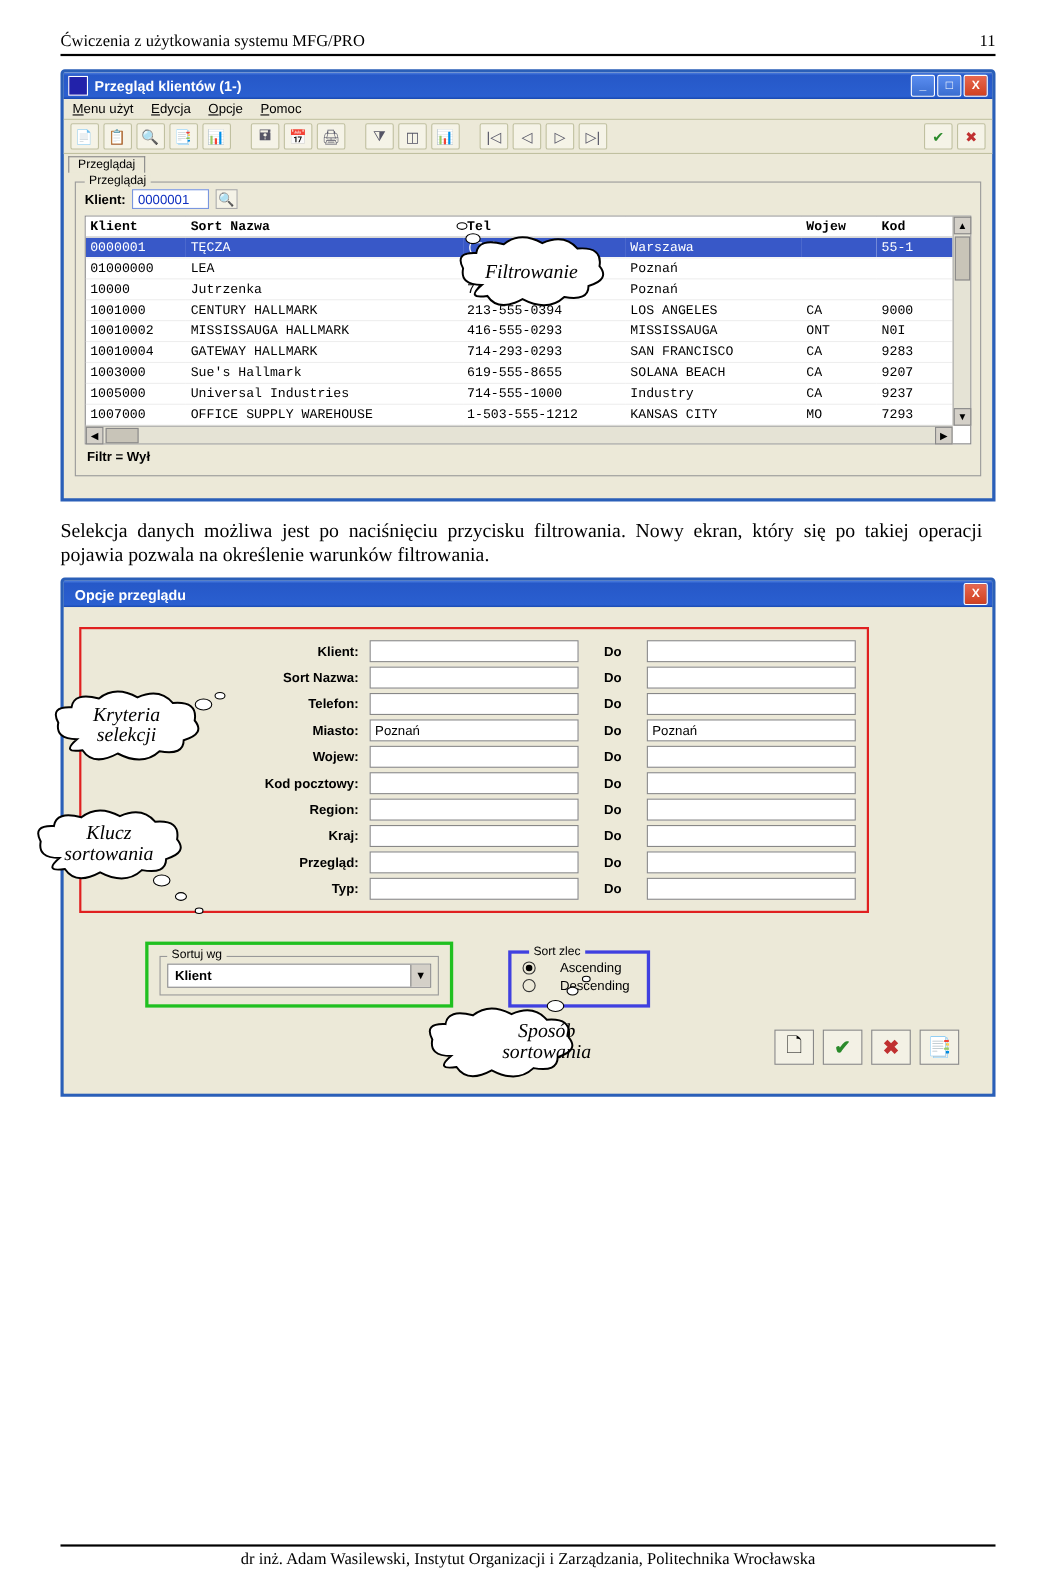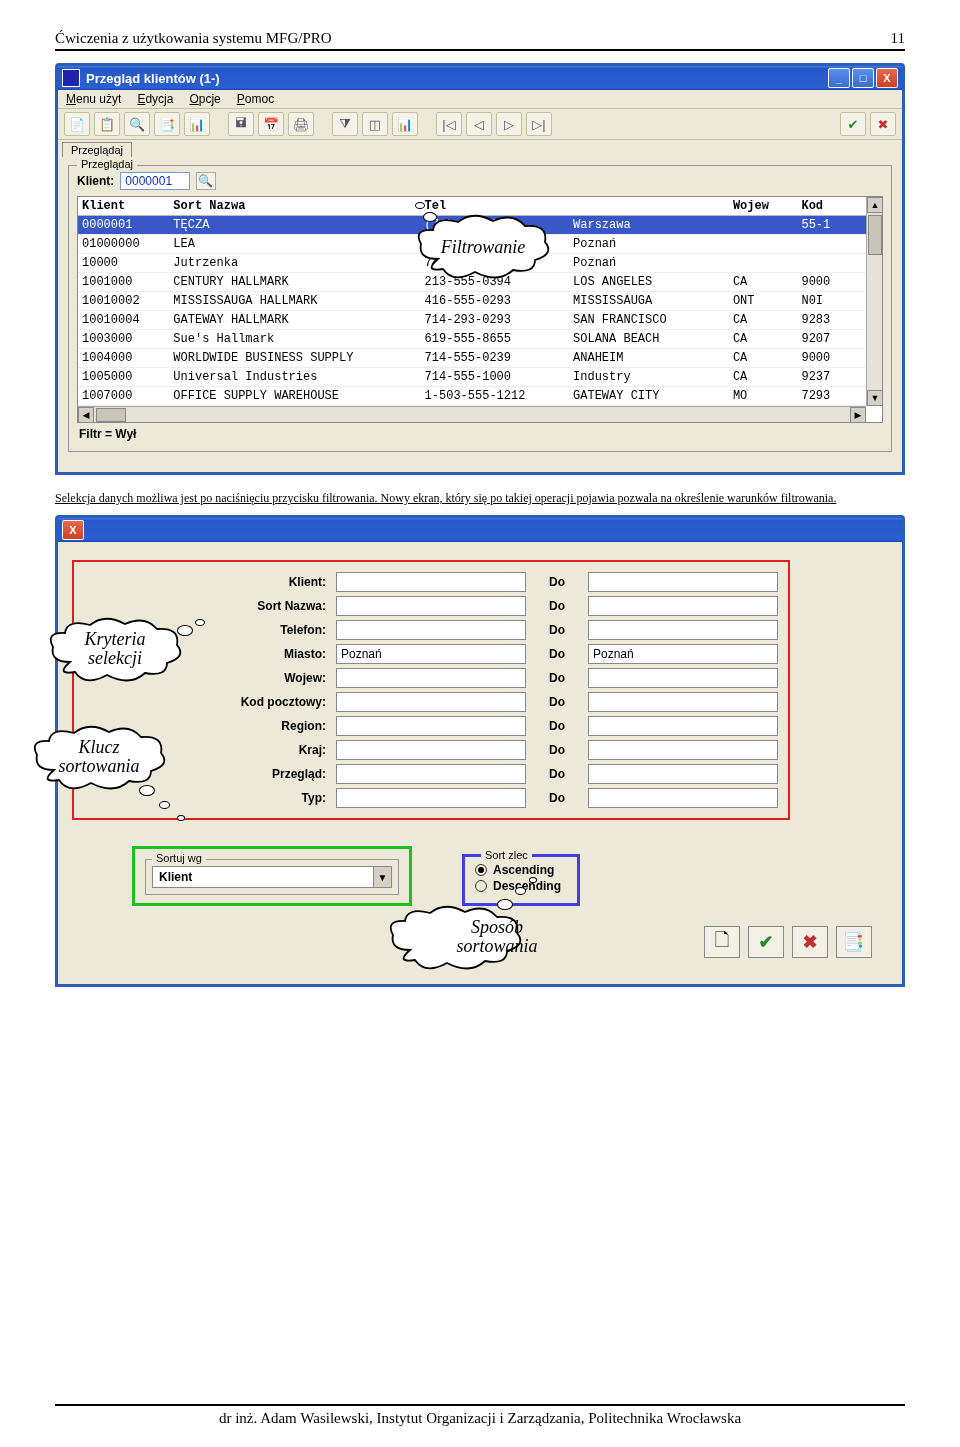--- a/index.html
+++ b/index.html
@@ -145,22 +145,22 @@
   .cloud {
     position:absolute; font-family:"Times New Roman",serif; font-style:italic;
     font-size:18px; text-align:center; z-index:20;
   }
   .cloudsvg { width:140px; height:70px; display:block; }
   .cloudlabel { position:absolute; top:50%; left:50%; transform:translate(-50%,-58%);
     line-height:1.05;}
   .bubble { position:absolute; border:1.8px solid #000; border-radius:50%; background:#fff;}
   
   .bodytext {
-    font-family:"Times New Roman",serif; font-size:12px; text-align:justify;
-    margin: 12px 12px 10px 0; line-height:1.2;text-decoration:underline;
+    font-family:"Times New Roman",serif; font-size:18px; text-align:justify;
+    margin: 12px 12px 10px 0; line-height:1.2;
   }
   
   .optwin .panelbody { padding: 18px 14px 18px 14px; background:#ece9d8; }
   .filtergrid {
     display:grid;
     grid-template-columns: 140px 190px 60px 190px;
     column-gap: 6px; row-gap:4px;
     padding:10px; border:2px solid #e02020;
     align-items:center;
   }
@@ -180,21 +180,21 @@
   .combo {
     display:flex; border:1px solid #888; background:#fff; height:22px;
     align-items:center;
   }
   .combo span{flex:1; padding:0 6px; font-weight:bold;}
   .combo .cbtn{width:18px;height:20px;background:#d4d0c8;border-left:1px solid #888;
     display:flex;align-items:center;justify-content:center;font-size:10px;}
   .orderbox {
     border:3px solid #4040e0; padding:6px 16px 8px 10px; margin-top:4px;
   }
-  .radio { display:flex; align-items:center; gap:6px; font-weight:bold; margin-bottom:2px;}
+  .radio { display:flex; align-items:center; gap:22px; font-weight:normal; margin-bottom:2px;}
   .rdot{ width:12px;height:12px;border:1px solid #333;border-radius:50%; display:inline-block;
     position:relative;}
   .rdot.on::after{content:"";position:absolute;top:2px;left:2px;width:6px;height:6px;
     background:#000;border-radius:50%;}
   .bottombtns { display:flex; gap:8px; justify-content:flex-end; padding:20px 16px 8px 0;}
   .sqbtn { width:36px; height:32px; border:1px solid #888; background:#f3f1e5;
     display:flex;align-items:center;justify-content:center; font-size:18px;}
   .sqbtn.green{color:#2a8a2a;font-weight:bold;}
   .sqbtn.red{color:#c03030;font-weight:bold;}
   .win2wrap { position:relative; }
@@ -327,40 +327,32 @@
               </tr>
               <tr>
                 <td>1003000</td>
                 <td>Sue's Hallmark</td>
                 <td>619-555-8655</td>
                 <td>SOLANA BEACH</td>
                 <td>CA</td>
                 <td>9207</td>
               </tr>
               <tr>
-                <td>1004000</td>
-                <td>WORLDWIDE BUSINESS SUPPLY</td>
-                <td>714-555-0239</td>
-                <td>ANAHEIM</td>
-                <td>CA</td>
-                <td>9000</td>
-              </tr>
-              <tr>
                 <td>1005000</td>
                 <td>Universal Industries</td>
                 <td>714-555-1000</td>
                 <td>Industry</td>
                 <td>CA</td>
                 <td>9237</td>
               </tr>
               <tr>
                 <td>1007000</td>
                 <td>OFFICE SUPPLY WAREHOUSE</td>
                 <td>1-503-555-1212</td>
-                <td>GATEWAY CITY</td>
+                <td>KANSAS CITY</td>
                 <td>MO</td>
                 <td>7293</td>
               </tr>
             </tbody>
         </table>
         <div class="hscroll">
           <div class="lbtn">◀</div>
           <div class="thumb"></div>
           <div class="rbtn">▶</div>
         </div>
@@ -382,20 +374,21 @@
     <div class="bubble" style="width:14px;height:10px;top:-2px;left:10px;"></div>
     <div class="bubble" style="width:10px;height:7px;top:-12px;left:2px;"></div>
   </div>
 </div>
 
 <p class="bodytext">Selekcja danych możliwa jest po naciśnięciu przycisku filtrowania. Nowy ekran, który się po takiej operacji pojawia pozwala na określenie warunków filtrowania.</p>
 
 <div class="win2wrap">
 <div class="win optwin">
   <div class="titlebar">
+    <span class="wtitle" style="margin-left:6px;">Opcje przeglądu</span>
     <div class="ctrlbtns">
       <div class="ctrlbtn close">X</div>
     </div>
   </div>
   <div class="panelbody">
     <div style="display:flex;">
       <div style="width:130px;"></div>
       <div class="filtergrid" id="filtergrid" style="grid-template-columns: 120px 190px 50px 190px; margin-left: -130px; padding-left: 136px; position: relative;">
             <div class="lab">Klient:</div>
             <input class="txtbox" style="">

